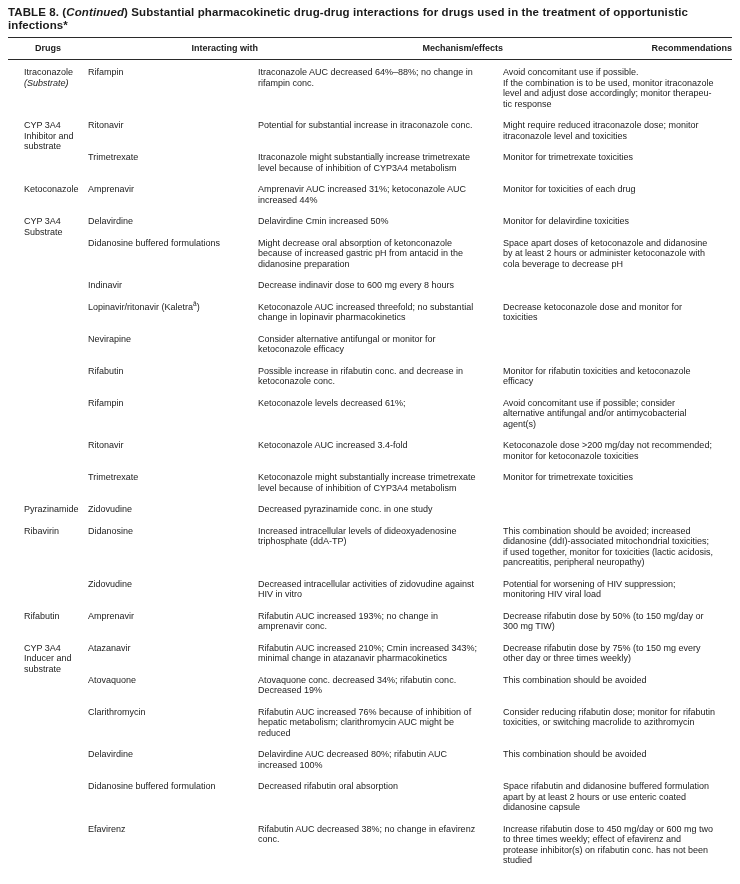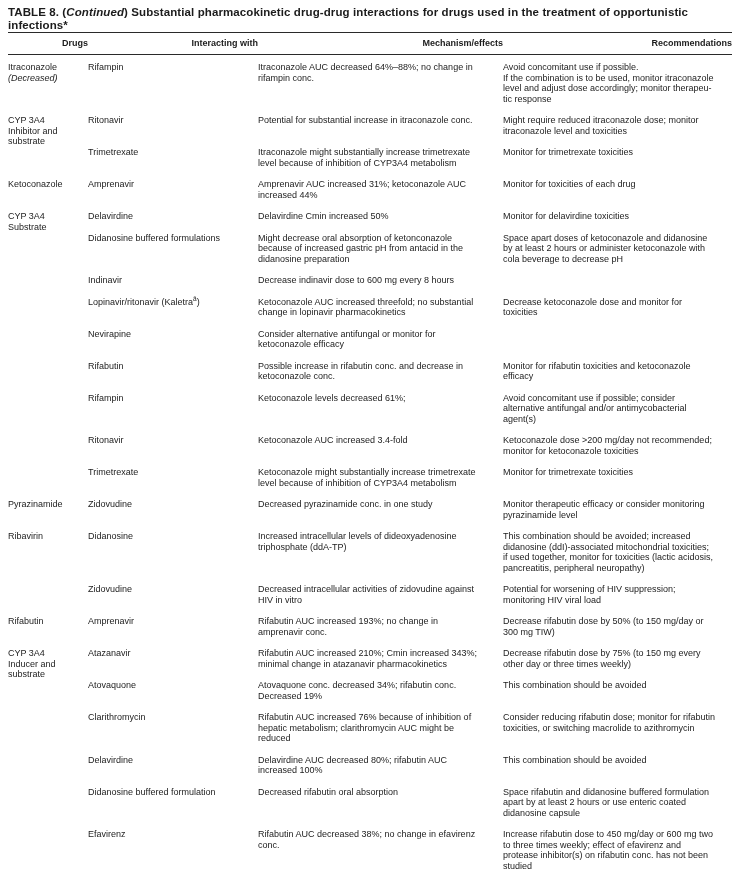--- a/index.html
+++ b/index.html
@@ -14,53 +14,54 @@
     width: 740px;
     min-height: 884px;
     padding: 6px 8px 4px 8px;
     background: #ffffff;
   }
   .title {
     font-size: 11.5px;
     line-height: 13px;
     font-weight: bold;
     letter-spacing: 0.1px;
+    margin-bottom: 5px;
   }
   .title .italic { font-style: italic; }
   .thead {
     border-top: 1px solid #2a2a2a;
     border-bottom: 1px solid #2a2a2a;
     display: grid;
     grid-template-columns: 80px 170px 245px 1fr;
     padding: 5px 0 6px 0;
     font-weight: bold;
     font-size: 9px;
     line-height: 10px;
   }
   .thead .h { display: block; }
-  .thead .h.left { text-align: right; }
+  .thead .h.left { text-align: center; }
   .thead .h.center { text-align: right; }
   .rows { padding-top: 7px; }
   .row {
     display: grid;
     grid-template-columns: 80px 170px 245px 1fr;
     margin-bottom: 11px;
     position: relative;
   }
   .cell {
     font-size: 9px;
     line-height: 10.5px;
     padding-right: 8px;
   }
   .cell span { white-space: pre-line; }
   
   .cell.drug { position: relative; padding-right: 0; }
   .cell.drug .inner {
     position: absolute;
-    top: 0; left: 0;
+    top: 0; left: 16px;
     width: 80px;
     white-space: pre-line;
   }
   .cell.drug .note {
     display: block;
     font-style: italic;
   }
   .sup {
     vertical-align: super;
     font-size: 6.5px;
@@ -77,21 +78,21 @@
   <div class="thead">
     <span class="h left">Drugs</span>
     <span class="h center">Interacting with</span>
     <span class="h center">Mechanism/effects</span>
     <span class="h center">Recommendations</span>
   </div>
 
   <div class="rows" id="rows">
   <div class="row">
     <div class="cell drug">
-      <span class="inner"><span>Itraconazole</span><span class="note">(Decreased)</span></span>
+      <span class="inner"><span>Itraconazole</span><span class="note">(Substrate)</span></span>
     </div>
     <div class="cell"><span>Rifampin</span><span class="sup"></span><span></span></div>
     <div class="cell"><span>Itraconazole AUC decreased 64%–88%; no change in
 rifampin conc.</span></div>
     <div class="cell"><span>Avoid concomitant use if possible.
 If the combination is to be used, monitor itraconazole
 level and adjust dose accordingly; monitor therapeu-
 tic response</span></div>
   </div>
 
@@ -219,22 +220,20 @@
 level because of inhibition of CYP3A4 metabolism</span></div>
     <div class="cell"><span>Monitor for trimetrexate toxicities</span></div>
   </div>
 
   <div class="row">
     <div class="cell drug">
       <span class="inner"><span>Pyrazinamide</span><span class="note"></span></span>
     </div>
     <div class="cell"><span>Zidovudine</span><span class="sup"></span><span></span></div>
     <div class="cell"><span>Decreased pyrazinamide conc. in one study</span></div>
-    <div class="cell"><span>Monitor therapeutic efficacy or consider monitoring
-pyrazinamide level</span></div>
   </div>
 
   <div class="row">
     <div class="cell drug">
       <span class="inner"><span>Ribavirin</span><span class="note"></span></span>
     </div>
     <div class="cell"><span>Didanosine</span><span class="sup"></span><span></span></div>
     <div class="cell"><span>Increased intracellular levels of dideoxyadenosine
 triphosphate (ddA-TP)</span></div>
     <div class="cell"><span>This combination should be avoided; increased

